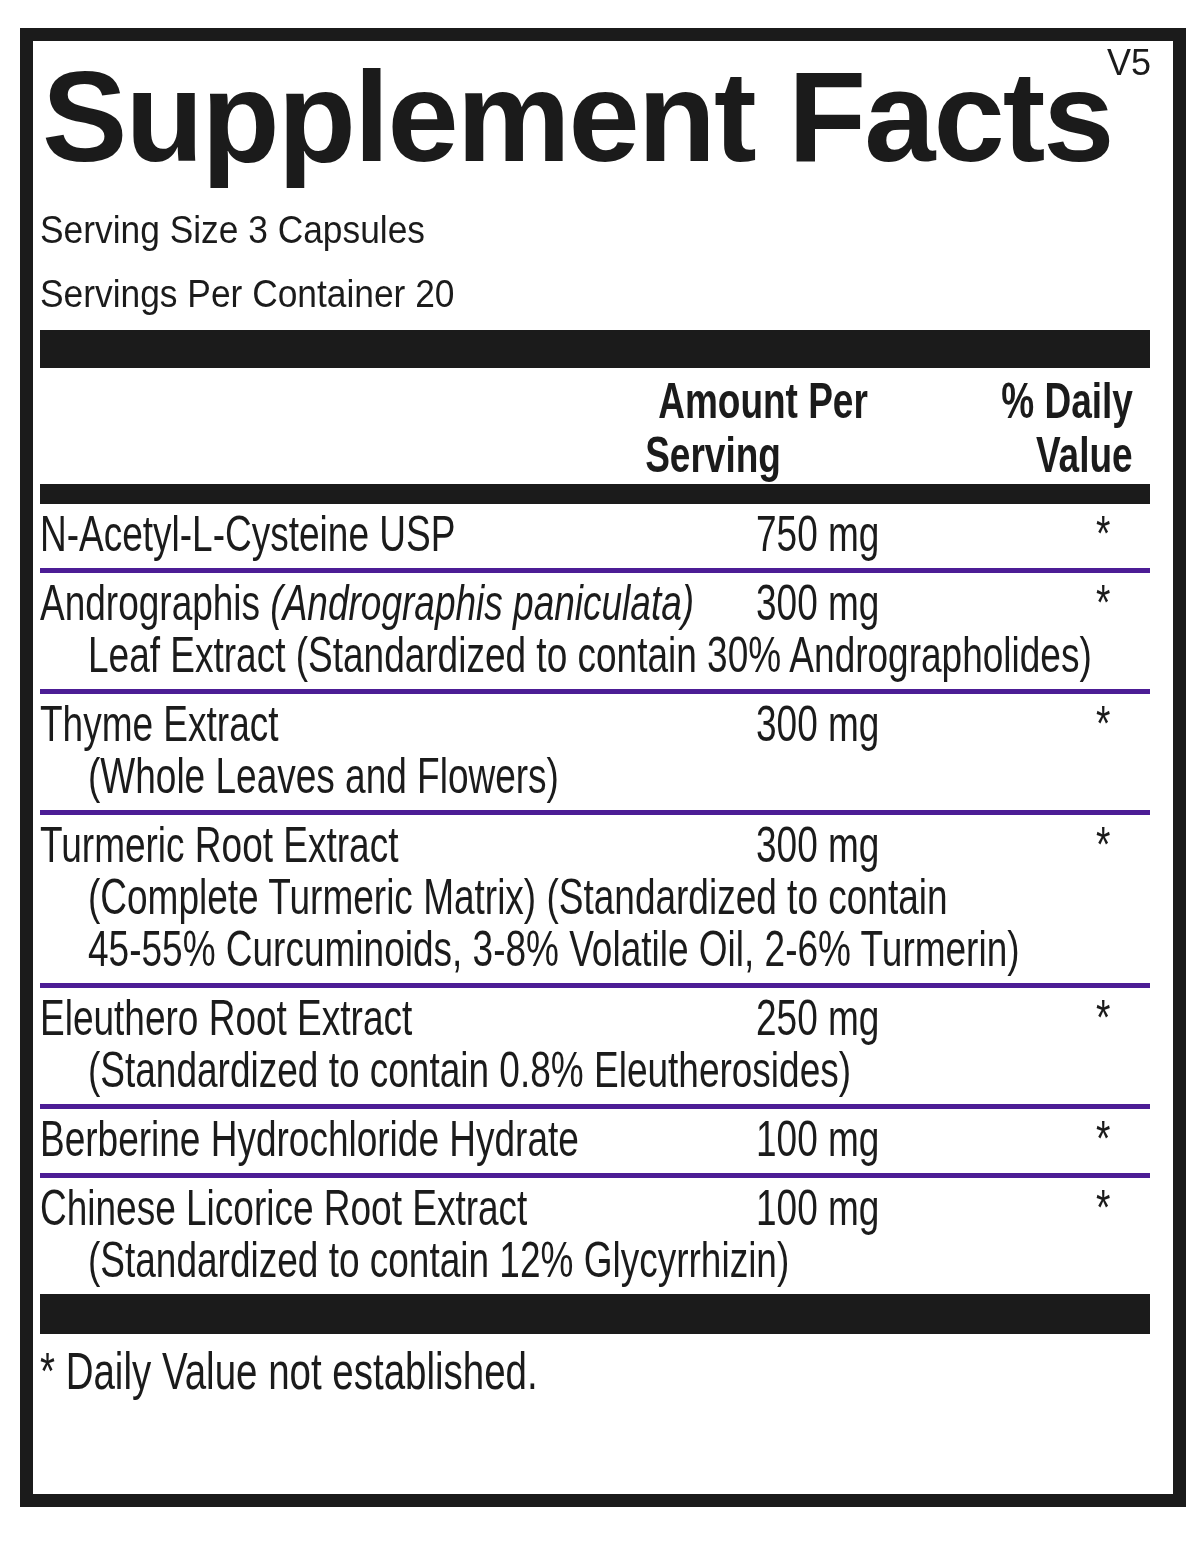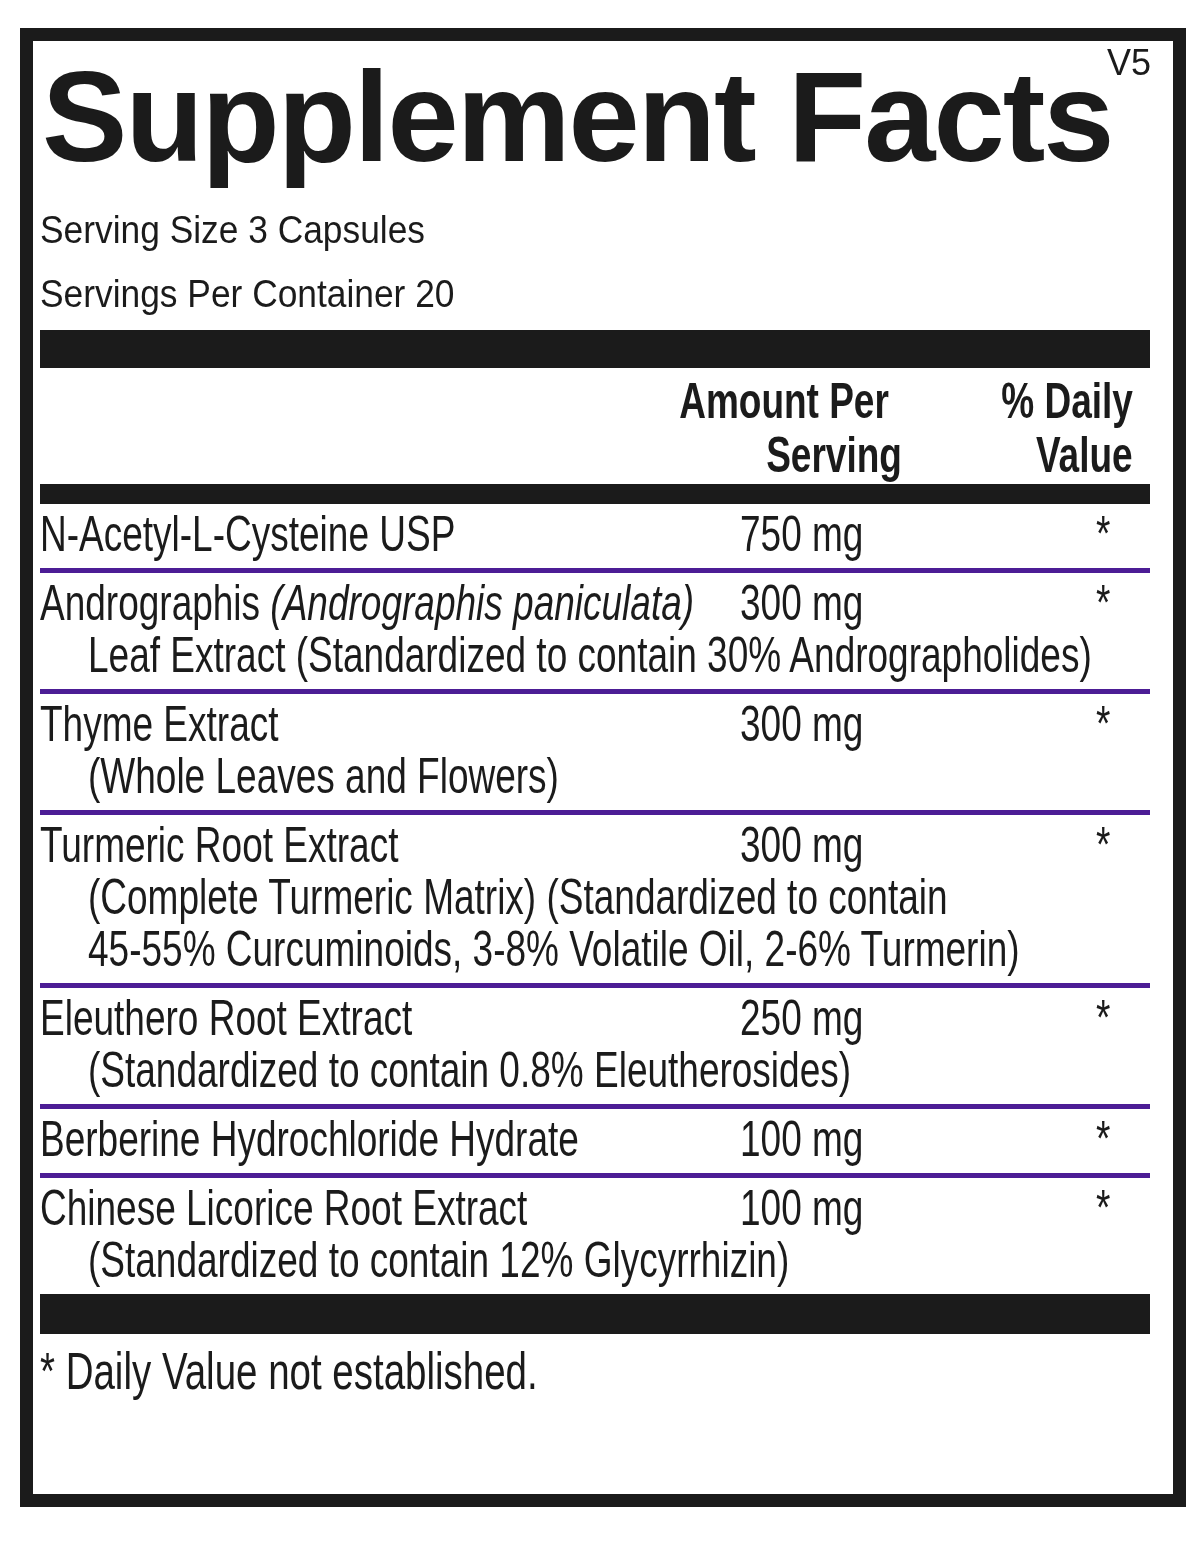--- a/index.html
+++ b/index.html
@@ -25,27 +25,27 @@
   .serving .ln{display:block;}
   .sx{display:inline-block;transform:scaleX(0.93);transform-origin:0 50%;white-space:nowrap;}
   .cx{display:inline-block;transform:scaleX(0.74);transform-origin:0 50%;white-space:nowrap;}
   .cx.oc{transform-origin:50% 50%;}
   .cx.or{transform-origin:100% 50%;}
   .bar{background:#1b1b1b;width:100%;}
   .bar.b1{height:38px;margin-top:4px;}
   .bar.b2{height:20px;}
   .bar.b3{height:40px;}
   .cols{position:relative;height:116px;font-weight:bold;font-size:50px;line-height:54px;}
-  .amt-head{position:absolute;left:744px;top:6px;transform:translateX(-50%);text-align:right;}
+  .amt-head{position:absolute;left:723px;top:6px;transform:translateX(-50%);text-align:left;}
   .amt-head .ln,.dv-head .ln{display:block;}
   .dv-head{position:absolute;right:17px;top:6px;text-align:right;}
   .rows{font-size:50px;line-height:52px;}
   .row{padding:4px 0 8px;}
   .row + .row{border-top:5px solid #4c1d95;}
-  .row-main{display:grid;grid-template-columns:700px 1fr 120px;align-items:start;}
+  .row-main{display:grid;grid-template-columns:700px 1fr 120px;align-items:start;gap:16px;}
   .cell-name{white-space:nowrap;overflow:visible;}
   .cell-amt{white-space:nowrap;overflow:visible;}
   .cell-dv{text-align:right;padding-right:40px;}
   .subline{padding-left:48px;white-space:nowrap;overflow:visible;}
   .footnote{margin-top:6px;font-size:52px;line-height:62px;}
   i{font-style:italic;}
 </style>
 </head>
 <body>
 

